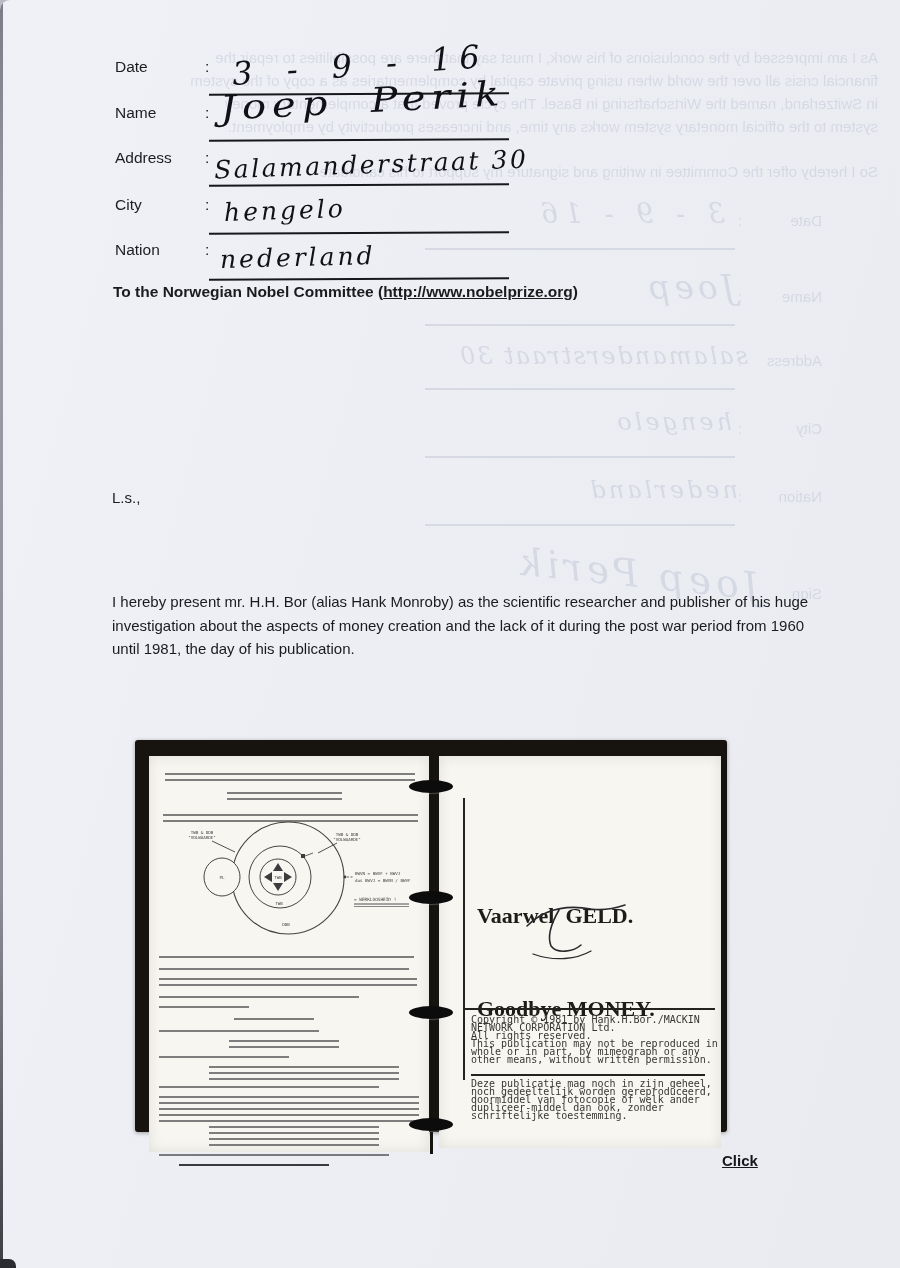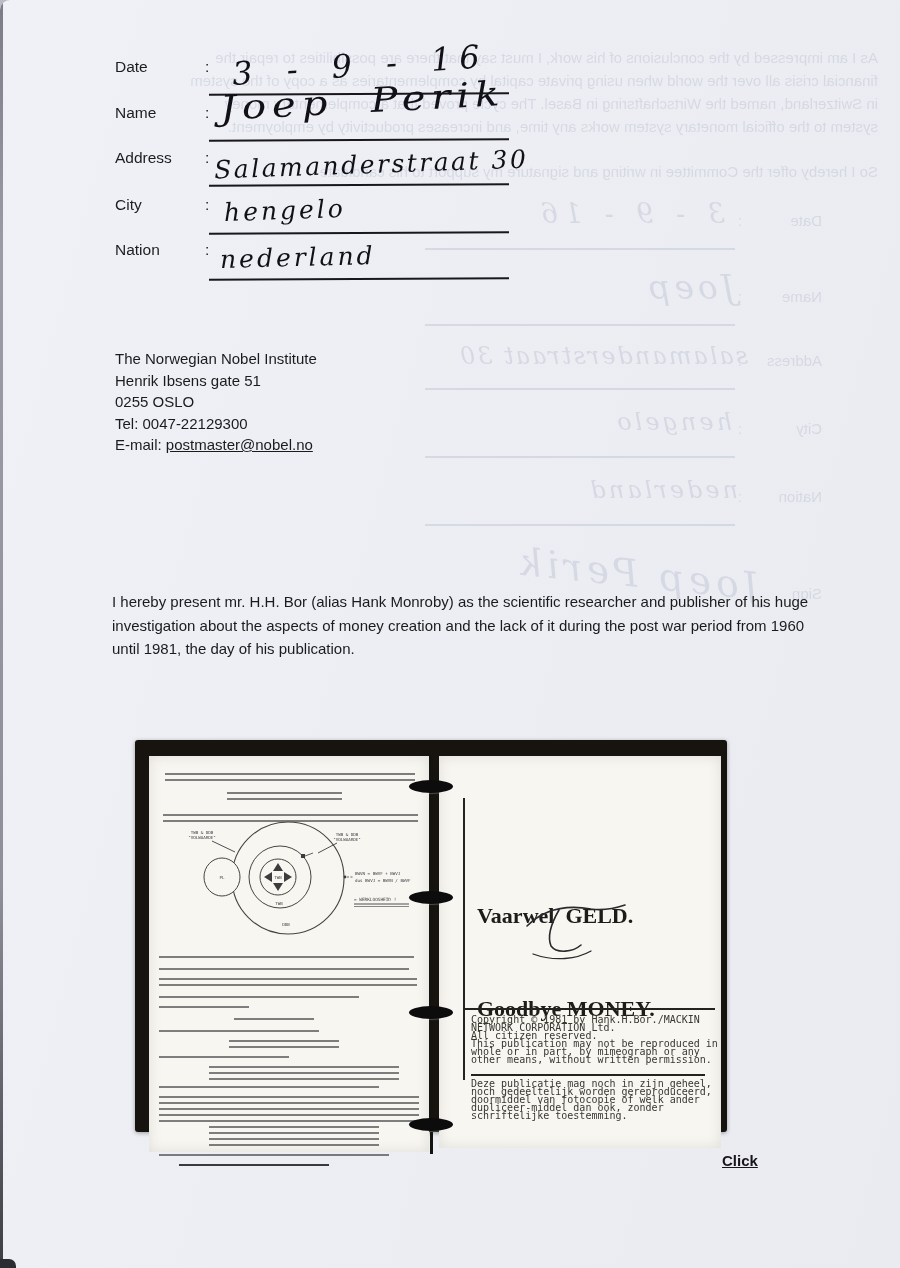--- a/index.html
+++ b/index.html
@@ -135,29 +135,24 @@
   <div class="flabel" style="top:196px">City</div>
   <div class="fcolon" style="top:196px">:</div>
   <div class="hand hv-city">hengelo</div>
   <div class="fline" style="top:232px"></div>
 
   <div class="flabel" style="top:241px">Nation</div>
   <div class="fcolon" style="top:241px">:</div>
   <div class="hand hv-nation">nederland</div>
   <div class="fline" style="top:278px"></div>
 
-
-  <div class="recipient">
-    <div>The Norwegian Nobel Institute</div>
-    <div>Henrik Ibsens gate 51</div>
-    <div>0255 OSLO</div>
-    <div>Tel: 0047-22129300</div>
-    <div><span>E-mail: </span><span class="email">postmaster@nobel.no</span></div>
-  </div>
-
+  <div class="heading"><span>To the Norwegian Nobel Committee (</span><span class="url">http://www.nobelprize.org</span><span>)</span></div>
+
+
+  <div class="para salutation">L.s.,</div>
   <div class="para p2">I hereby present mr. H.H. Bor (alias Hank Monroby) as the scientific researcher and publisher of his huge investigation about the aspects of money creation and the lack of it during the post war period from 1960 until 1981, the day of his publication.</div>
 
   <div class="photo">
 
     <div class="page page-left">
       <div class="tl" style="left:16px;top:17px;width:250px;height:11px"></div>
       <div class="tl" style="left:78px;top:36px;width:115px;height:12px"></div>
       <div class="tl" style="left:14px;top:58px;width:255px;height:12px"></div>
 
       <svg class="diagram" viewBox="0 0 270 130">
@@ -213,21 +208,21 @@
         <div>Vaarwel  GELD.</div>
         <div>Goodbye MONEY.</div>
       </div>
       <svg class="rp-sign" width="140" height="65" viewBox="0 0 140 65">
         <path d="M8,30 C26,12 50,9 72,13 C86,15 97,12 106,9 M40,14 C33,26 28,40 32,50 C38,58 54,56 62,49" fill="none" stroke="#2a2a2e" stroke-width="1.6" stroke-linecap="round"></path>
         <path d="M14,58 C36,66 58,63 72,55" fill="none" stroke="#2a2a2e" stroke-width="1.3" stroke-linecap="round"></path>
       </svg>
       <div class="rp-hline-top"></div>
       <div class="copyright">
         <div>Copyright © 1981 by Hank.H.Bor./MACKIN NETWORK CORPORATION Ltd.</div>
-        <div>All citizen reserved.</div>
+        <div>All rights reserved.</div>
         <div>This publication may not be reproduced in whole or in part, by mimeograph or any other means, without written permission.</div>
         <div class="gap">Deze publicatie mag noch in zijn geheel, noch gedeeltelijk worden gereproduceerd, doormiddel van fotocopie of welk ander dupliceer-middel dan ook, zonder schriftelijke toestemming.</div>
       </div>
       <div class="rp-hline-bot"></div>
     </div>
 
     <div class="spine-line"></div>
     <div class="ring r1"></div>
     <div class="ring r2"></div>
     <div class="ring r3"></div>

